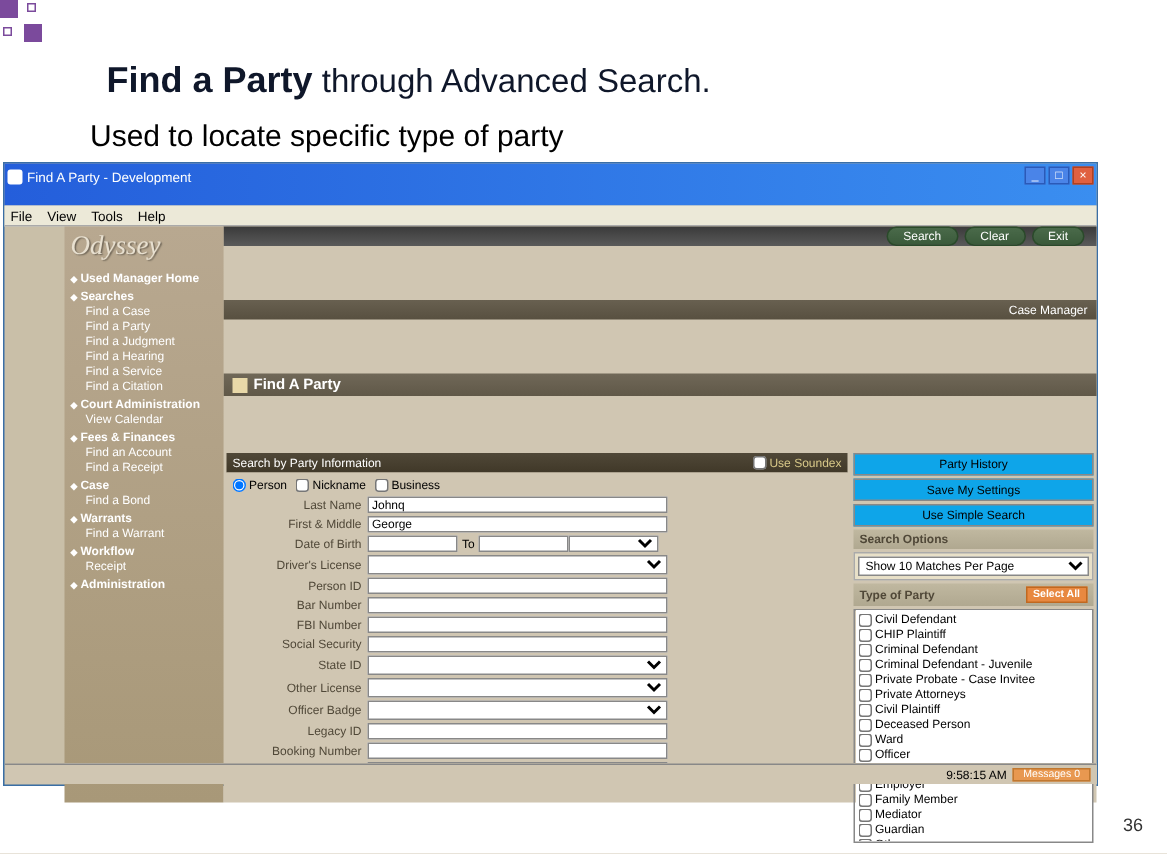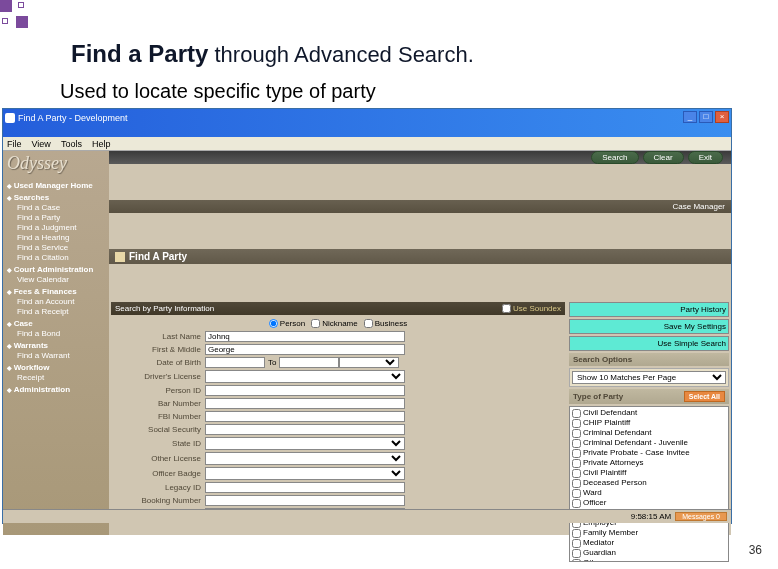--- a/index.html
+++ b/index.html
@@ -15,47 +15,47 @@
   .slide-title b { font-weight: bold; font-size: 24px; }
   .slide-sub { position: absolute; top: 80px; left: 60px; font-size: 20px; color: #000; }
   .app-window { position: absolute; top: 108px; left: 2px; width: 730px; height: 416px; border: 1px solid #3a6ea5; background: #c9bfa8; font-size: 9px; color: #000; }
   .titlebar { height: 16px; background: linear-gradient(to right, #245edb, #3a8ef0); display: flex; align-items: flex-end; justify-content: space-between; padding: 14px 2px; color: #fff; font-size: 9px; }
   .titlebar .tl { display: flex; align-items: center; gap: 3px; }
   .titlebar .tl .icon { width: 10px; height: 10px; background: #fff; border-radius: 2px; display: inline-block; }
   .winbtns { display: flex; gap: 2px; }
   .winbtn { width: 14px; height: 12px; background: #4a84e8; border: 1px solid #2a5ab8; display: flex; align-items: center; justify-content: center; color: #fff; font-size: 8px; line-height: 1; }
   .winbtn.close { background: #e06040; border-color: #b04020; }
   .menubar { height: 14px; background: #ece9d8; display: flex; align-items: center; gap: 10px; padding: 0 4px; font-size: 9px; border-bottom: 1px solid #aaa; }
-  .app-body { display: flex; height: calc(100% - 30px); }
+  .app-body { display: flex; height: calc(100% - 30px); margin-left: 40px; }
   .sidebar { width: 106px; background: linear-gradient(#b8a890, #a89878); color: #fff; font-size: 8px; position: relative; overflow: hidden; }
   .logo { font-family: 'Brush Script MT', cursive; font-style: italic; font-size: 18px; color: #e8e0d0; padding: 2px 4px; text-shadow: 1px 1px 1px rgba(0,0,0,0.4); }
   .nav { padding: 2px 4px; }
   .nav-head { font-weight: bold; font-size: 8px; color: #fff; margin: 3px 0 1px 0; display: flex; align-items: center; gap: 2px; }
   .nav-head::before { content: "◆"; font-size: 6px; }
   .nav-item { padding-left: 10px; color: #fff; font-size: 8px; margin: 1px 0; }
   .main { flex: 1; background: #d0c6b2; display: flex; flex-direction: column; gap: 36px; }
   .toolbar { height: 24px; background: linear-gradient(#3a3a3a, #5a5a5a); display: flex; align-items: center; justify-content: flex-end; gap: 4px; padding: 0 8px; }
   .tbtn { background: linear-gradient(#4a6a4a, #3a5a3a); color: #fff; border: 1px solid #2a4a2a; border-radius: 10px; padding: 1px 10px; font-size: 8px; }
   .breadcrumb { background: linear-gradient(#686050, #585040); color: #fff; font-size: 8px; padding: 2px 6px; display: flex; justify-content: space-between; }
   .page-hdr { background: linear-gradient(#706858, #605848); color: #fff; font-size: 10px; font-weight: bold; padding: 2px 6px; display: flex; align-items: center; gap: 4px; }
   .page-hdr .book { width: 10px; height: 10px; background: #e8d8a8; display: inline-block; }
   .content { display: flex; padding: 2px; gap: 4px; }
   .form-col { flex: 1; }
   .section-bar { background: linear-gradient(#504838, #403828); color: #fff; font-size: 8px; padding: 2px 4px; display: flex; align-items: center; justify-content: space-between; }
   .sound-chk { display: flex; align-items: center; gap: 2px; color: #d8c888; }
   .form-body { background: #d0c6b2; padding: 4px; }
-  .radio-row { display: flex; justify-content: center; gap: 6px; font-size: 8px; margin-bottom: 3px; }
+  .radio-row { display: flex; justify-content: flex-start; gap: 6px; font-size: 8px; margin-bottom: 3px; }
   .radio-row label { display: flex; align-items: center; gap: 2px; }
   .field-row { display: flex; align-items: center; margin-bottom: 2px; }
   .field-label { width: 90px; text-align: right; padding-right: 4px; font-size: 8px; color: #504838; }
   .field-input { flex: 1; max-width: 200px; height: 11px; background: #fff; border: 1px solid #888; font-size: 8px; padding: 0 2px; }
   .field-input.sm { max-width: 60px; }
   .field-select { width: 200px; height: 13px; background: #fff; border: 1px solid #888; font-size: 8px; }
   .right-col { width: 160px; display: flex; flex-direction: column; gap: 2px; }
-  .rbtn { background: #5eead4; border: 1px solid #888; font-size: 8px; padding: 2px; text-align: right; }
+  .rbtn { background: #0ea5e9; border: 1px solid #888; font-size: 8px; padding: 2px; text-align: center; }
   .panel-hdr { background: linear-gradient(#c0b8a0, #b0a890); color: #504838; font-weight: bold; font-size: 8px; padding: 2px 4px; }
   .panel-body { background: #e8e0c8; border: 1px solid #aaa; padding: 2px; font-size: 8px; }
   .type-hdr { display: flex; justify-content: space-between; align-items: center; }
   .sel-all { background: #e88840; color: #fff; padding: 1px 4px; font-size: 7px; border: 1px solid #c06820; }
   .type-list { background: #fff; border: 1px solid #888; height: 156px; overflow-y: auto; padding: 1px; font-size: 8px; }
   .type-list label { display: flex; align-items: center; gap: 2px; padding: 0 1px; line-height: 10px; }
   .type-list input { width: 8px; height: 8px; }
   .statusbar { position: absolute; bottom: 0; left: 0; right: 0; height: 14px; background: #d0c6b2; border-top: 1px solid #888; display: flex; justify-content: flex-end; align-items: center; gap: 4px; padding: 0 4px; font-size: 8px; }
   .msgbtn { background: #e89850; color: #fff; padding: 0 6px; border: 1px solid #c07830; font-size: 7px; }
   .page-num { position: absolute; bottom: 12px; right: 16px; font-size: 12px; color: #333; }

